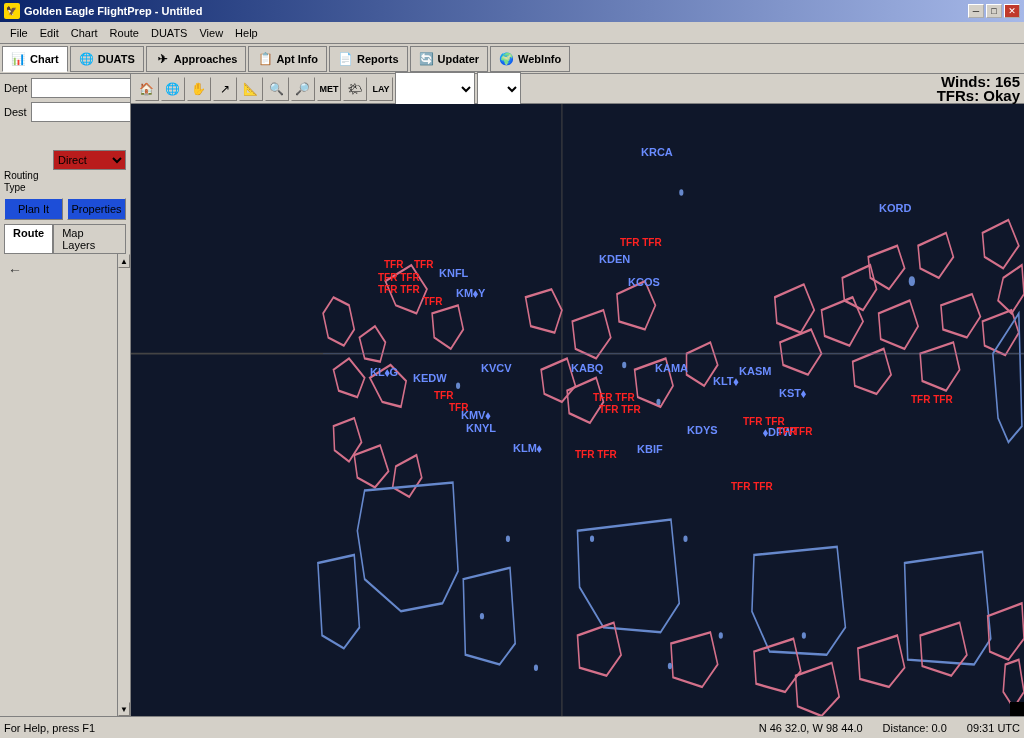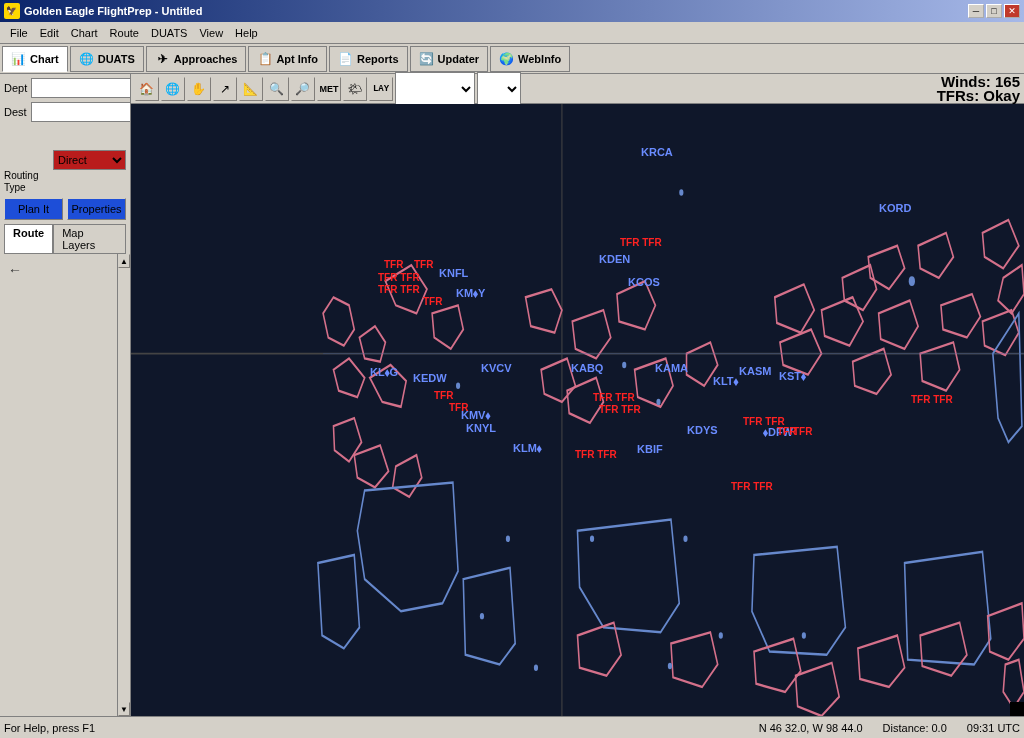--- a/index.html
+++ b/index.html
@@ -353,21 +353,21 @@
     <div class="map-toolbar">
       <button class="map-tool-btn" title="Home">🏠</button>
       <button class="map-tool-btn" title="Globe">🌐</button>
       <button class="map-tool-btn" title="Pan">✋</button>
       <button class="map-tool-btn" title="Pointer">↗</button>
       <button class="map-tool-btn" title="Measure">📐</button>
       <button class="map-tool-btn" title="Zoom In">🔍</button>
       <button class="map-tool-btn" title="Zoom Out">🔎</button>
       <button class="map-tool-btn" title="METAR" style="font-size:9px; font-weight:bold;">MET</button>
       <button class="map-tool-btn" title="Weather">🌤</button>
-      <button class="map-tool-btn" title="Layer" style="font-size:9px;font-weight:bold;font-family:Liberation Mono, monospace;">LAY</button>
+      <button class="map-tool-btn" title="Layer" style="font-size:9px;font-weight:bold;">LAY</button>
 
       <select class="map-select" style="width:80px;">
         <option>Terrain</option>
         <option>Sectional</option>
         <option>IFR Low</option>
         <option>IFR High</option>
       </select>
 
       <select class="map-select" style="width:44px;">
         <option>Level 1</option>
@@ -457,21 +457,21 @@
       </svg>
 
       <div class="map-label" style="left:510px; top:42px;">KRCA</div>
       <div class="map-label" style="left:748px; top:98px;">KORD</div>
       <div class="map-label" style="left:468px; top:149px;">KDEN</div>
       <div class="map-label" style="left:497px; top:172px;">KCOS</div>
       <div class="map-label" style="left:440px; top:258px;">KABQ</div>
       <div class="map-label" style="left:524px; top:258px;">KAMA</div>
       <div class="map-label" style="left:608px; top:261px;">KASM</div>
       <div class="map-label" style="left:582px; top:271px;">KLT⬧</div>
-      <div class="map-label" style="left:600px; top:266px;padding-left:48px;">KST⬧</div>
+      <div class="map-label" style="left:600px; top:283px;padding-left:48px;">KST⬧</div>
       <div class="map-label" style="left:506px; top:339px;">KBIF</div>
       <div class="map-label" style="left:556px; top:320px;">KDYS</div>
       <div class="map-label" style="left:632px; top:322px;">⬧DFW</div>
       <div class="map-label" style="left:239px; top:262px;">KL⬧G</div>
       <div class="map-label" style="left:282px; top:268px;">KEDW</div>
       <div class="map-label" style="left:325px; top:183px;">KM⬧Y</div>
       <div class="map-label" style="left:308px; top:163px;">KNFL</div>
       <div class="map-label" style="left:350px; top:258px;">KVCV</div>
       <div class="map-label" style="left:330px; top:305px;">KMV⬧</div>
       <div class="map-label" style="left:335px; top:318px;">KNYL</div>

